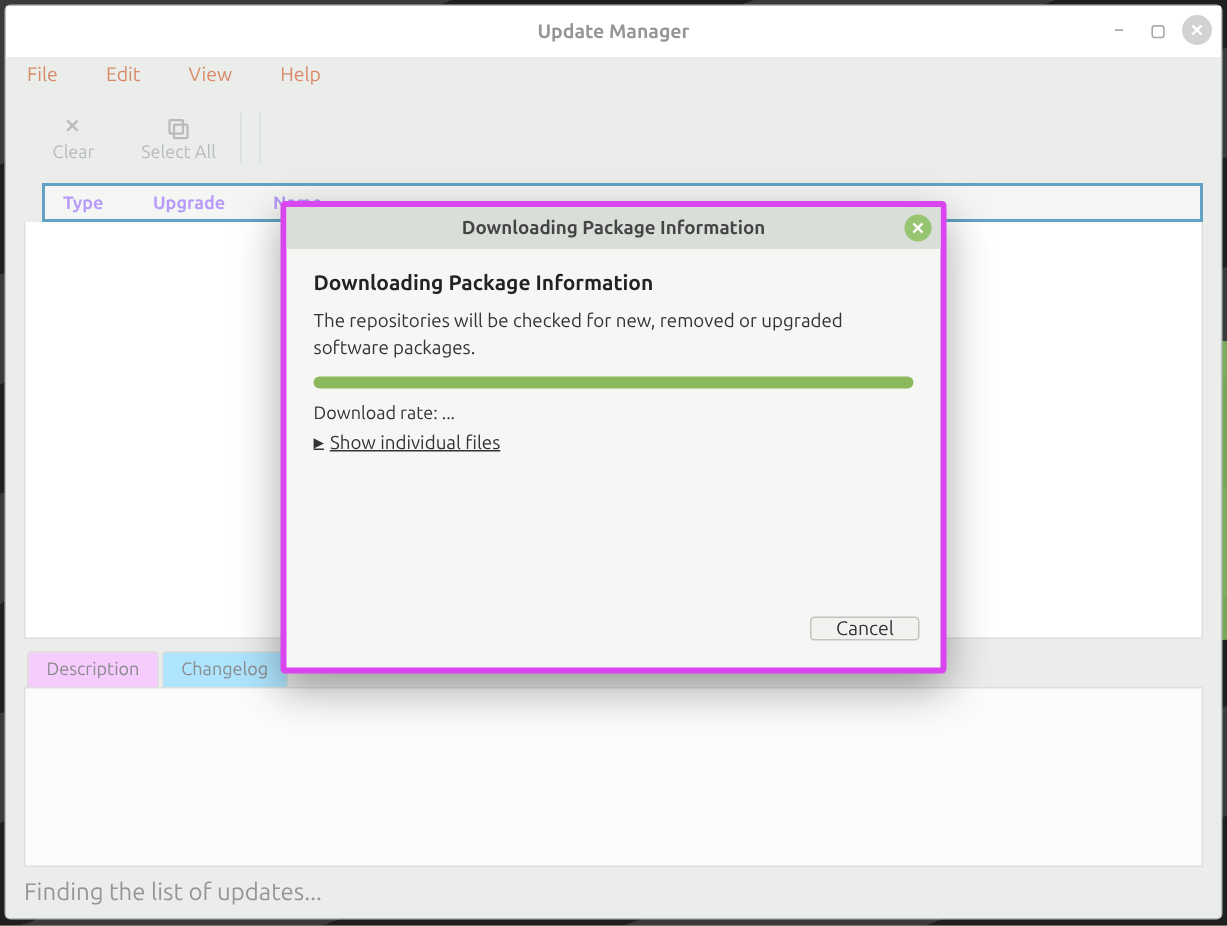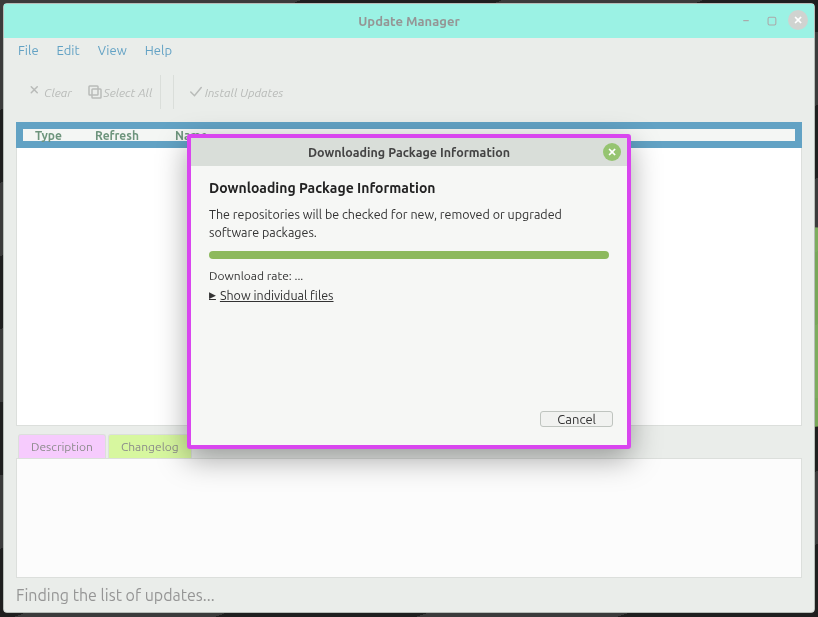--- a/index.html
+++ b/index.html
@@ -18,43 +18,43 @@
 
   
   .window {
     position: absolute; left:3px; top:3px; width:812px; height:610px;
     background:#dde2dd; border:1px solid #b7bdb8; border-radius:4px;
     display:flex; flex-direction:column;
   }
   .titlebar {
     height:34px; display:flex; align-items:center; justify-content:center;
     position:relative; color:#555; font-size:13px; font-weight:600;
-    border-bottom:0; background:#5eead4;
+    border-bottom:0; background:#ffffff;
   }
   .title-icons { position:absolute; right:6px; top:6px; display:flex; gap:6px; }
   .tbtn { width:20px; height:20px; border-radius:10px; display:flex; align-items:center; justify-content:center; font-size:11px; color:#777; cursor:pointer; }
   .tbtn.close { background:#b3b9b3; color:#fff; }
-  .menubar { height:24px; display:flex; align-items:center; gap:18px; padding:0 14px; font-size:13px; color:#0369a1; }
+  .menubar { height:24px; display:flex; align-items:center; gap:32px; padding:0 14px; font-size:13px; color:#c2410c; }
   .menubar span { cursor:pointer; }
   .toolbar { height:60px; display:flex; align-items:center; padding:0 10px; gap:0; color:#8e928e; font-size:12px; }
-  .tool { display:flex; align-items:center; justify-content:center; width:70px; gap:0; cursor:pointer;font-style:italic; }
+  .tool { display:flex; flex-direction:column; align-items:center; justify-content:center; width:70px; gap:0; cursor:pointer; }
   .tool.wide { width:110px;}
   .tool svg { width:18px; height:18px; fill:none; stroke:#8e928e; stroke-width:2; }
   .sep { width:1px; height:34px; background:#c4cac4; margin:0 6px; }
 
   .table-area { flex:1; padding:0 12px; display:flex; flex-direction:column; }
-  .table-header { height:26px; border:7px solid #0369a1; background:#eef1ee; display:flex; align-items:center; font-size:12px; font-weight:600; color:#14532d; }
+  .table-header { height:26px; border:2px solid #0369a1; background:#eef1ee; display:flex; align-items:center; font-size:12px; font-weight:600; color:#8b5cf6;margin-left:12px; }
   .th { padding:0 12px; }
   .th.type { width:60px; }
   .th.upgrade { width:80px; }
   .th.name { flex:1; }
   .table-body { flex:1; background:#fff; border:1px solid #c7ccc7; border-top:0; }
 
   .tabs-row { height:28px; display:flex; align-items:flex-end; padding-left:2px; margin-top:4px; }
-  .tab { padding:5px 12px; font-size:12px; color:#444; background:#bef264; border:1px solid #c7ccc7; border-bottom:0; border-radius:3px 3px 0 0; margin-right:2px; cursor:pointer; }
+  .tab { padding:5px 12px; font-size:12px; color:#444; background:#7dd3fc; border:1px solid #c7ccc7; border-bottom:0; border-radius:3px 3px 0 0; margin-right:2px; cursor:pointer; }
   .tab.active { background:#f0abfc; }
   .tab-body { height:120px; border:1px solid #c7ccc7; background:#fafbfa; }
 
   .status { height:34px; display:flex; align-items:center; padding:0 12px; font-size:16px; color:#555; }
 
   
   .modal-dim { position:absolute; inset:0; background:rgba(255,255,255,0.38); }
 
   
   .dialog {
@@ -107,32 +107,26 @@
     </div>
     <div class="tool">
       <svg viewBox="0 0 24 24">
           <rect x="4" y="4" width="12" height="12" rx="1"></rect>
           <rect x="8" y="8" width="12" height="12" rx="1"></rect>
         </svg>
       <span>Select All</span>
     </div>
     <div class="sep"></div>
     <div class="sep"></div>
-    <div class="tool wide">
-      <svg viewBox="0 0 24 24">
-          <path d="M5 12l5 5L19 6" stroke-linecap="round"></path>
-        </svg>
-      <span>Install Updates</span>
-    </div>
   </div>
 
   <div class="table-area">
     <div class="table-header">
       <div class="th type">Type</div>
-      <div class="th upgrade">Refresh</div>
+      <div class="th upgrade">Upgrade</div>
       <div class="th name">Name</div>
     </div>
     <div class="table-body"></div>
 
     <div class="tabs-row">
       <div class="tab active">Description</div>
       <div class="tab">Changelog</div>
     </div>
     <div class="tab-body"></div>
   </div>

